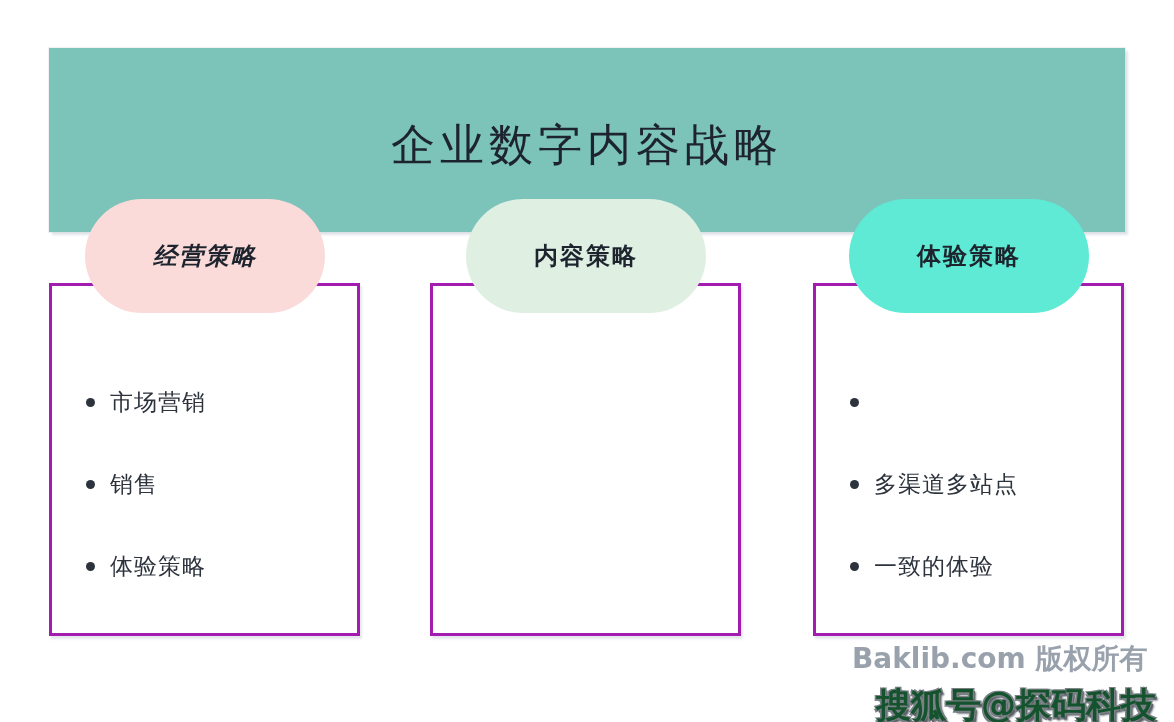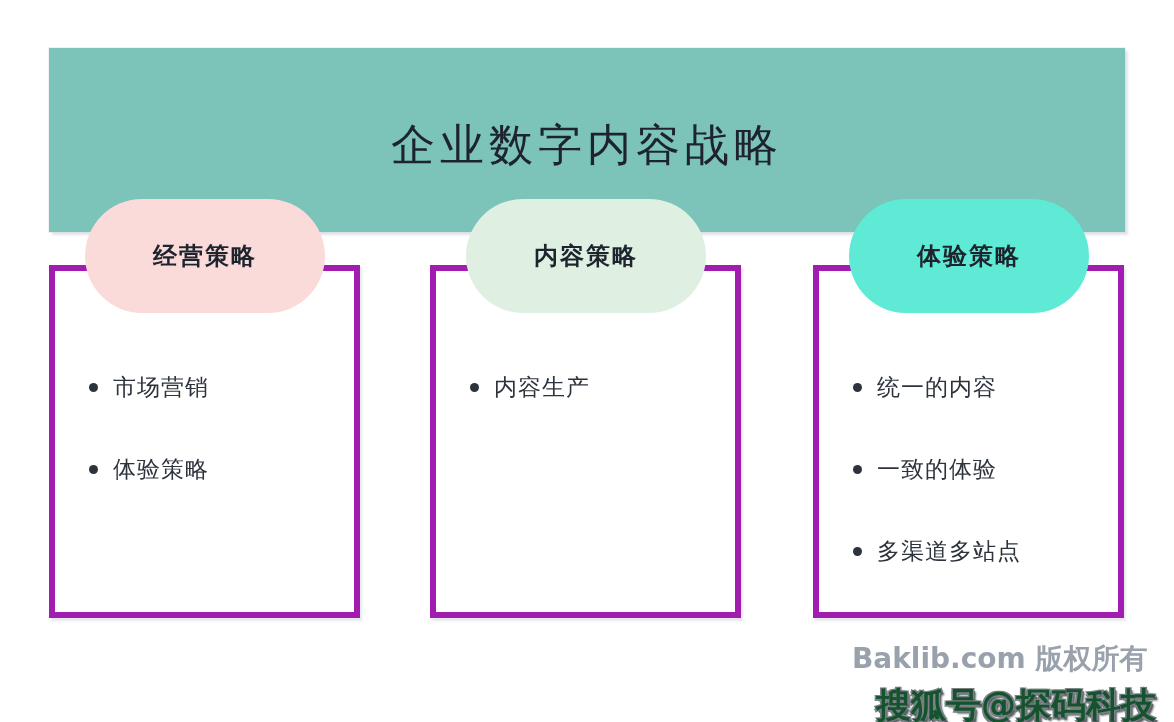--- a/index.html
+++ b/index.html
@@ -43,25 +43,25 @@
   .pill-label {
     font-size: 24px;
     font-weight: 700;
     letter-spacing: 2px;
     color: #1d242e;
   }
 
   
   .box {
     position: absolute;
-    top: 265px;
+    top: 283px;
     width: 311px; height: 353px;
     box-sizing: border-box;
     background: #ffffff;
-    border: 6px solid #a21caf;
+    border: 3px solid #a21caf;
     box-shadow: 2px 3px 2px rgba(203,209,217,0.5);
     z-index: 1;
   }
   .box-1 { left: 49px; }
   .box-2 { left: 430px; }
   .box-3 { left: 813px; }
 
   
   .items {
     list-style: none;
@@ -117,64 +117,63 @@
 </style>
 </head>
 <body>
 
 <div class="canvas">
 
   <div class="banner" style="background-color: rgb(124, 195, 185);">
     <div class="banner-title">企业数字内容战略</div>
   </div>
 
-  <div class="pill pill-1" style="background-color: rgb(251, 219, 218);">
+  <div class="pill pill-1" style="background-color: rgb(251, 219, 218); font-style: italic;">
     <span class="pill-label">经营策略</span>
   </div>
   <div class="box box-1">
     <ul class="items">
       <li>
         <span class="dot"></span>
         <span>市场营销</span>
+      </li>
+      <li>
+        <span class="dot"></span>
+        <span>销售</span>
       </li>
       <li>
         <span class="dot"></span>
         <span>体验策略</span>
       </li>
     </ul>
   </div>
 
   <div class="pill pill-2" style="background-color: rgb(223, 240, 227);">
     <span class="pill-label">内容策略</span>
   </div>
   <div class="box box-2">
     <ul class="items">
-      <li>
-        <span class="dot"></span>
-        <span>内容生产</span>
-      </li>
     </ul>
   </div>
 
   <div class="pill pill-3" style="background-color: #5eead4;">
     <span class="pill-label">体验策略</span>
   </div>
   <div class="box box-3">
     <ul class="items">
       <li>
         <span class="dot"></span>
-        <span>统一的内容</span>
+      </li>
+      <li>
+        <span class="dot"></span>
+        <span>多渠道多站点</span>
       </li>
       <li>
         <span class="dot"></span>
         <span>一致的体验</span>
-      </li>
-      <li>
-        <span class="dot"></span>
-        <span>多渠道多站点</span>
       </li>
     </ul>
   </div>
 
   <div class="copyright" style="color: rgb(153, 161, 172);">Baklib.com 版权所有</div>
 
   <div class="watermark">搜狐号@探码科技</div>
 
 </div>
 

